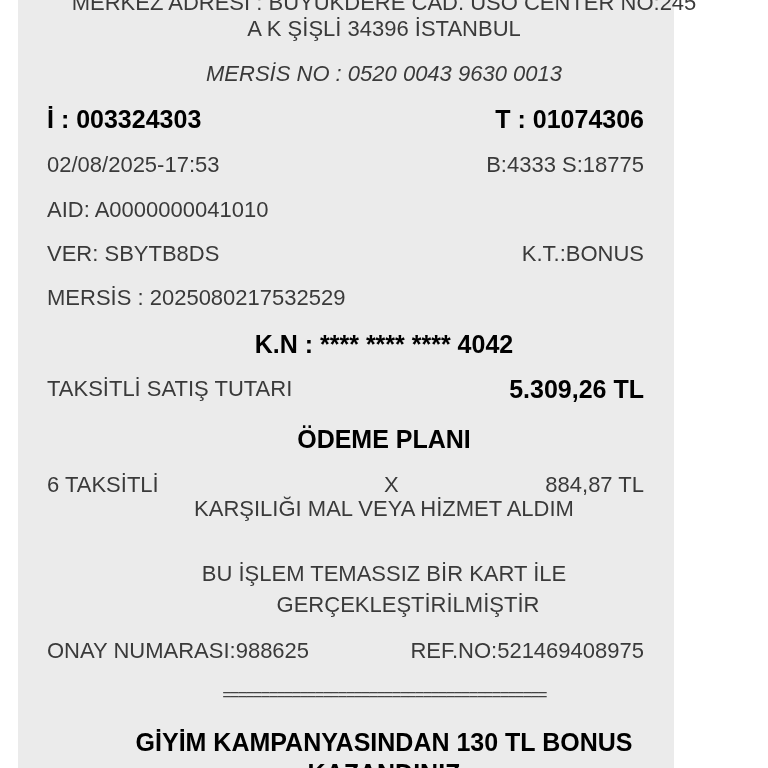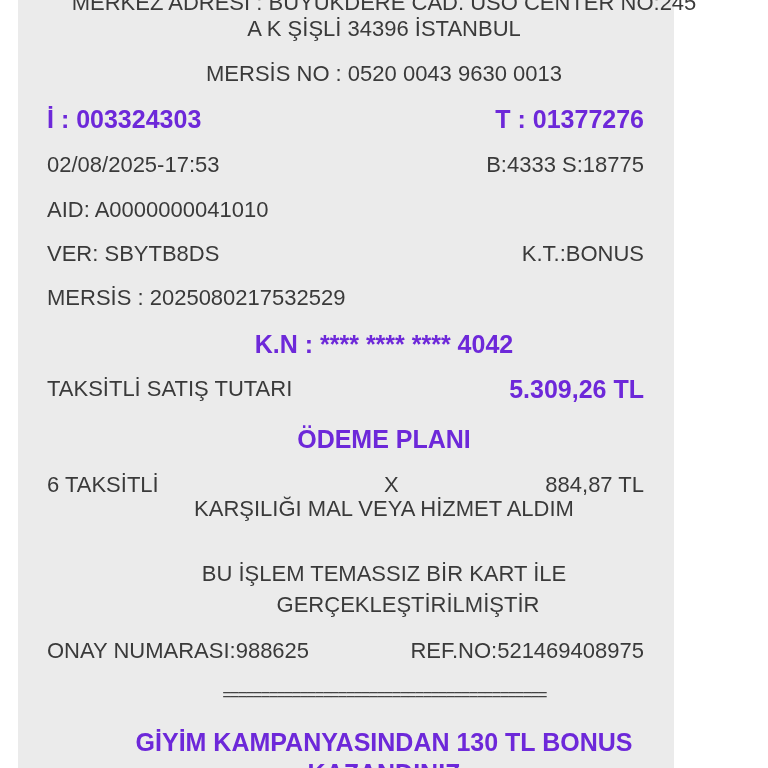--- a/index.html
+++ b/index.html
@@ -33,21 +33,21 @@
     .row {
       position: absolute;
       left: 29px;
       right: 30px;
       display: flex;
       justify-content: space-between;
       font-size: 22px;
       line-height: 26px;
       white-space: nowrap;
     }
-    .bold { font-weight: bold; color: #6d28d9; }
+    .bold { font-weight: bold; color: #000000; }
     .big { font-size: 25px; line-height: 30px; }
     .sep {
       font-family: "Liberation Mono", monospace;
       font-size: 16px;
       letter-spacing: -1.9px;
       color: #444;
     }
     .three {
       position: absolute;
       left: 29px;
@@ -60,25 +60,25 @@
     .three .m { position: absolute; left: 337px; }
     .three .r { position: absolute; right: 0; }
   </style>
 </head>
 <body>
 
 <div class="receipt">
 
   <div class="line center" style="top:-10px;">MERKEZ ADRESİ : BÜYÜKDERE CAD. USO CENTER NO:245</div>
   <div class="line center" style="top:16px;">A K ŞİŞLİ 34396 İSTANBUL</div>
-  <div class="line center" style="top:61px;">MERSİS NO : 0520 0043 9630 0013</div>
+  <div class="line center" style="top:61px;font-style:italic;">MERSİS NO : 0520 0043 9630 0013</div>
 
   <div class="row bold big" style="top:104px;">
     <span>İ : 003324303</span>
-    <span>T : 01377276</span>
+    <span>T : 01074306</span>
   </div>
 
   <div class="row" style="top:152px;">
     <span>02/08/2025-17:53</span>
     <span>B:4333 S:18775</span>
   </div>
 
   <div class="row" style="top:197px;align-items:center;">
     <span>AID: A0000000041010</span>
   </div>

